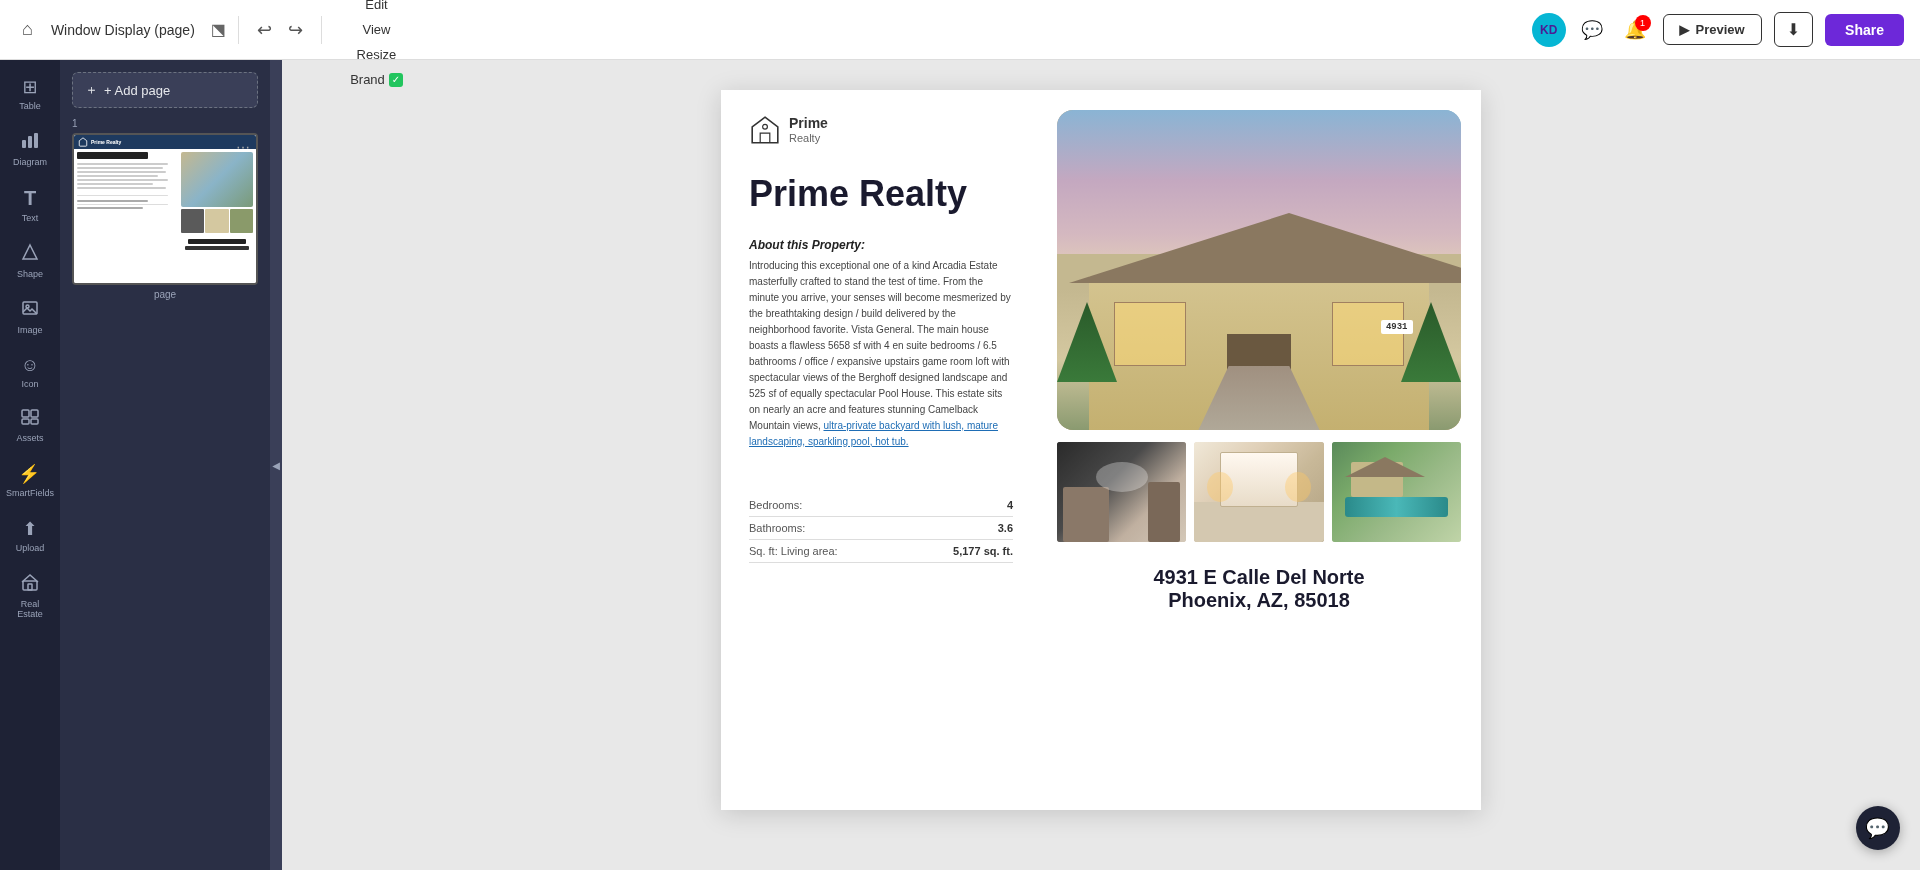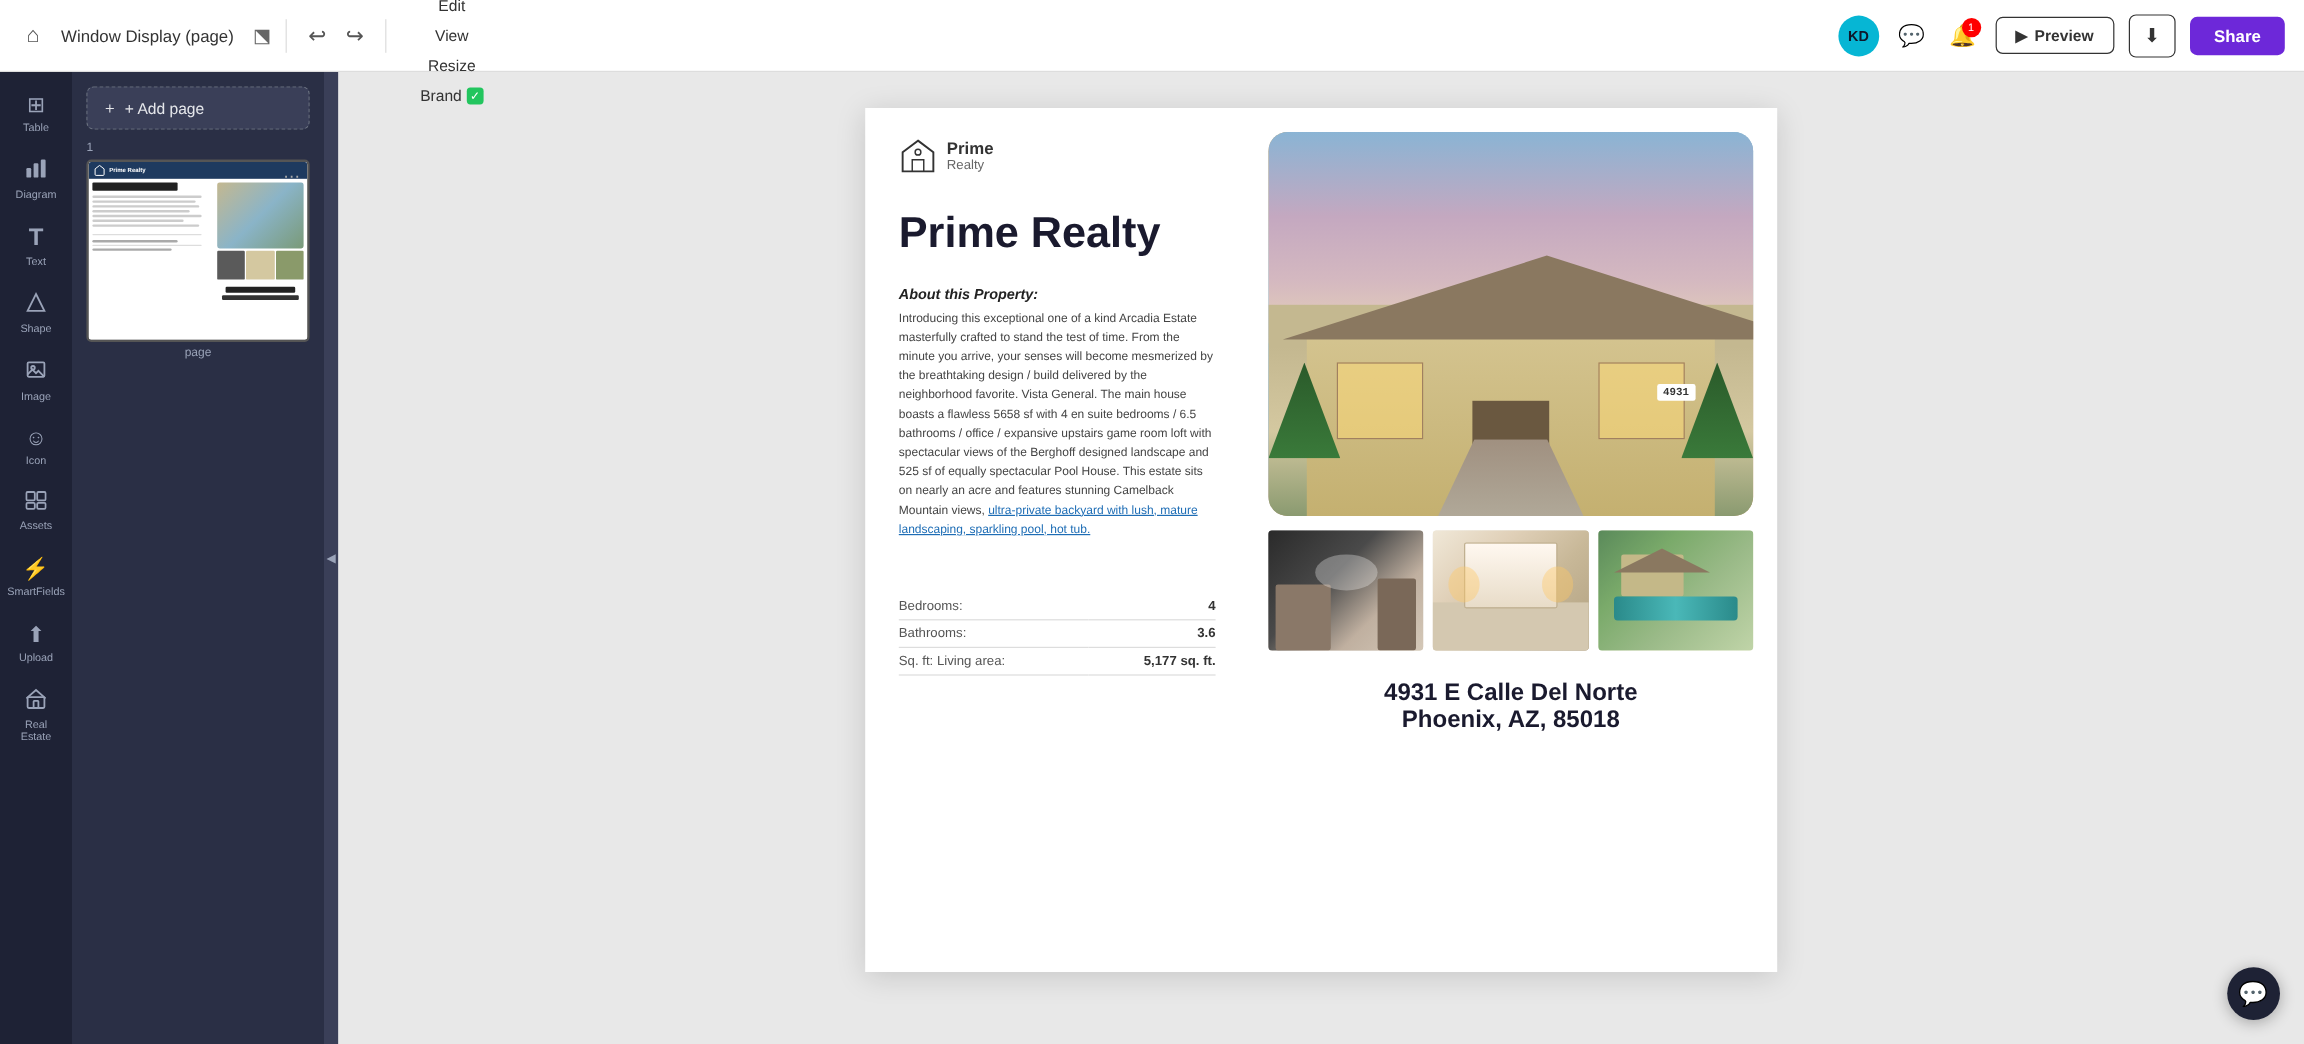--- a/index.html
+++ b/index.html
@@ -22,21 +22,21 @@
     .doc-title { font-size: 14px; font-weight: 500; color: #333; }
     .doc-title-icon { font-size: 16px; color: #666; margin-left: 4px; }
     .topbar-divider { width: 1px; height: 28px; background: #ddd; }
     .topbar-nav { display: flex; gap: 4px; }
     .nav-btn { background: none; border: none; font-size: 18px; cursor: pointer; color: #555; padding: 4px 6px; border-radius: 4px; }
     .menu-bar { display: flex; align-items: center; gap: 2px; margin-left: 8px; flex-direction: column; }
     .menu-item { font-size: 13px; color: #333; cursor: pointer; padding: 4px 8px; border-radius: 4px; }
     .brand-item { display: flex; align-items: center; gap: 4px; }
     .brand-check { width: 14px; height: 14px; background: #22c55e; border-radius: 3px; display: flex; align-items: center; justify-content: center; font-size: 10px; color: #fff; }
     .topbar-right { margin-left: auto; display: flex; align-items: center; gap: 12px; }
-    .avatar-btn { width: 34px; height: 34px; background: #06b6d4; border-radius: 50%; display: flex; align-items: center; justify-content: center; font-size: 12px; color: #0f172a; font-weight: 700; cursor: pointer; border: none; }
+    .avatar-btn { width: 34px; height: 34px; background: #06b6d4; border-radius: 50%; display: flex; align-items: center; justify-content: center; font-size: 12px; color: #4c1d95; font-weight: 700; cursor: pointer; border: none; }
     .icon-btn { background: none; border: none; font-size: 18px; cursor: pointer; color: #555; padding: 4px; border-radius: 4px; position: relative; }
     .notif-badge { position: absolute; top: 0; right: 0; width: 16px; height: 16px; background: red; border-radius: 50%; font-size: 9px; color: #fff; display: flex; align-items: center; justify-content: center; }
     .preview-btn { background: #fff; border: 1.5px solid #333; color: #333; padding: 7px 16px; border-radius: 6px; font-size: 13px; font-weight: 600; cursor: pointer; display: flex; align-items: center; gap: 6px; }
     .download-btn { background: #fff; border: 1.5px solid #333; color: #333; padding: 7px 12px; border-radius: 6px; font-size: 16px; cursor: pointer; }
     .share-btn { background: #6d28d9; border: none; color: #fff; padding: 8px 20px; border-radius: 6px; font-size: 14px; font-weight: 700; cursor: pointer; }
 
     
     .main-area {
       display: flex;
       flex: 1;

